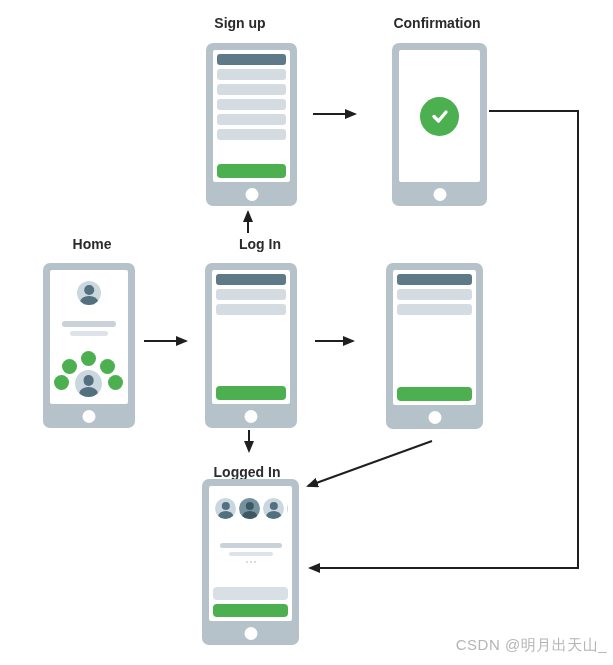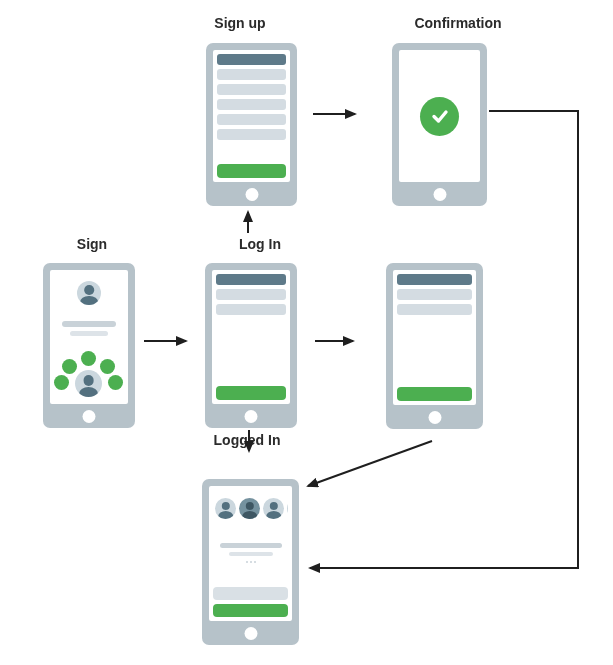--- a/index.html
+++ b/index.html
@@ -73,24 +73,24 @@
     position:absolute;top:636px;right:6px;font-size:15px;color:var(--watermark);
     letter-spacing:0.5px;white-space:nowrap;
   }
 </style>
 </head>
 <body>
 
 <div id="canvas">
 
   <div class="label" style="left:240px;top:15px">Sign up</div>
-  <div class="label" style="left:458px;top:15px">Confirmation</div>
-  <div class="label" style="left:92px;top:236px">Sign</div>
+  <div class="label" style="left:437px;top:15px">Confirmation</div>
+  <div class="label" style="left:92px;top:236px">Home</div>
   <div class="label" style="left:260px;top:236px">Log In</div>
-  <div class="label" style="left:247px;top:432px">Logged In</div>
+  <div class="label" style="left:247px;top:464px">Logged In</div>
 
   <div class="phone" style="left:206px;top:43px;width:91px;height:163px">
     <div class="screen padded">
       <div class="bar dark"></div>
       <div class="bar light"></div>
       <div class="bar light"></div>
       <div class="bar light"></div>
       <div class="bar light"></div>
       <div class="bar light"></div>
       <div class="spacer"></div>
@@ -182,14 +182,15 @@
     </defs>
     <line x1="313" y1="114" x2="355" y2="114" stroke="#1f1f1f" stroke-width="2" marker-end="url(#ah)"></line>
     <line x1="248" y1="233" x2="248" y2="212" stroke="#1f1f1f" stroke-width="2" marker-end="url(#ah)"></line>
     <line x1="144" y1="341" x2="186" y2="341" stroke="#1f1f1f" stroke-width="2" marker-end="url(#ah)"></line>
     <line x1="315" y1="341" x2="353" y2="341" stroke="#1f1f1f" stroke-width="2" marker-end="url(#ah)"></line>
     <line x1="249" y1="430" x2="249" y2="451" stroke="#1f1f1f" stroke-width="2" marker-end="url(#ah)"></line>
     <path d="M489,111 H578 V568 H310" fill="none" stroke="#1f1f1f" stroke-width="2" marker-end="url(#ah)"></path>
     <line x1="432" y1="441" x2="308" y2="486" stroke="#1f1f1f" stroke-width="2" marker-end="url(#ah)"></line>
   </svg>
 
+  <div class="watermark">CSDN @明月出天山_</div>
 
 </div>
 
 </body></html>

